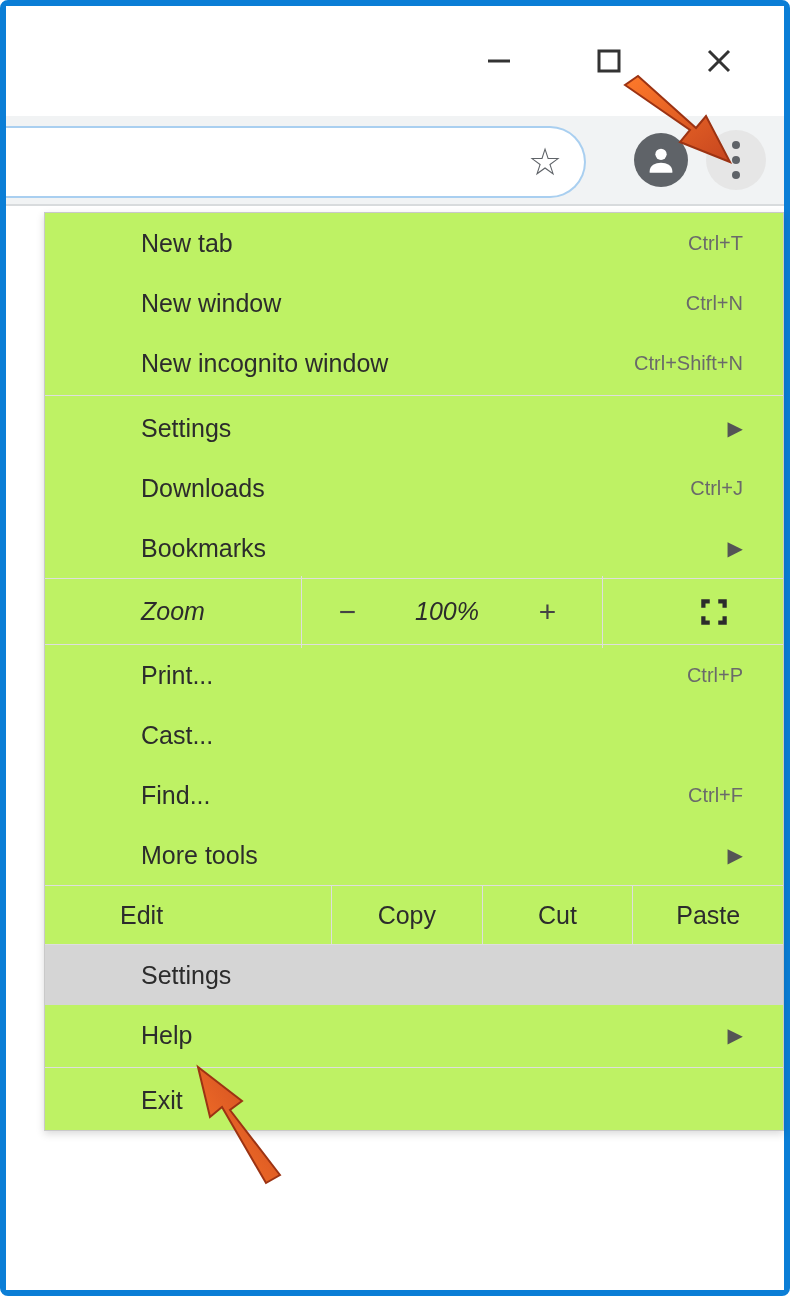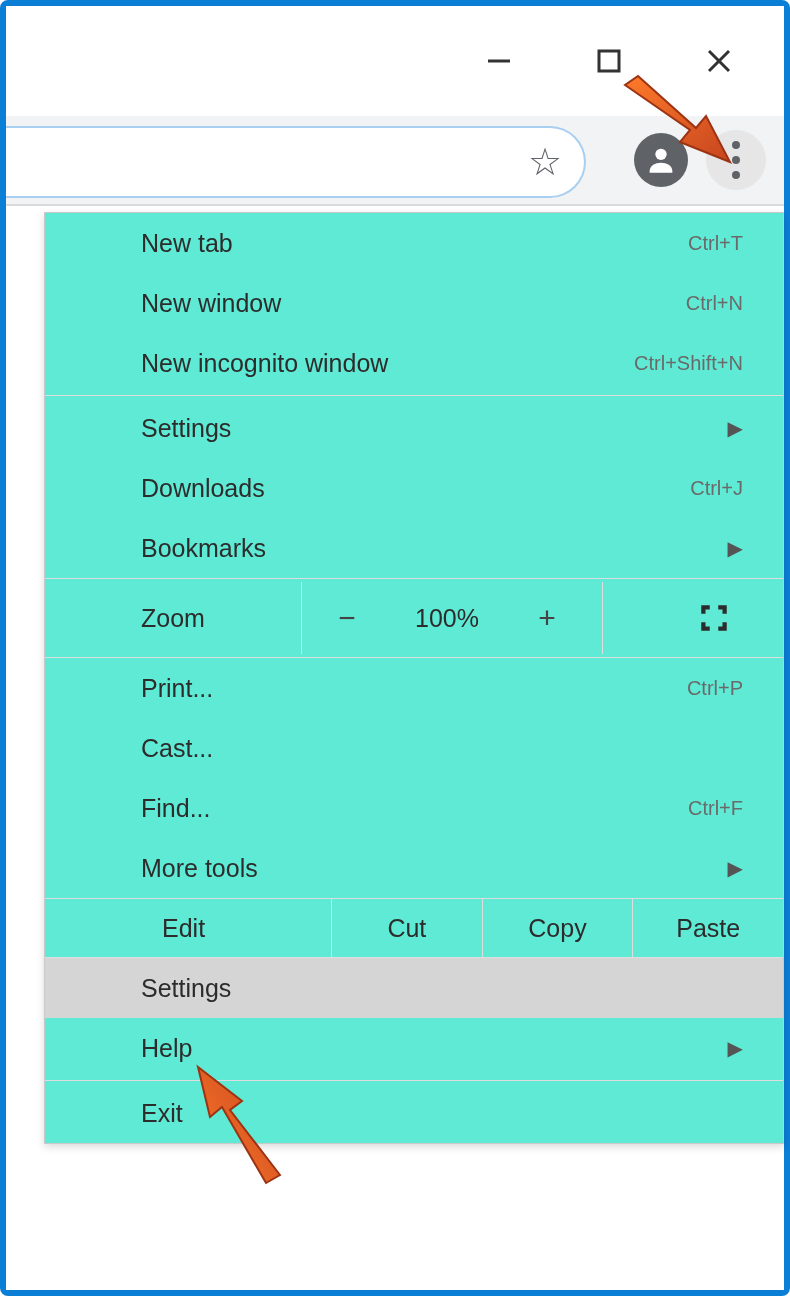--- a/index.html
+++ b/index.html
@@ -94,21 +94,21 @@
   .content-bg {
     position: absolute;
     top: 208px; left: 6px; right: 6px; bottom: 6px;
     background: #fff;
   }
   .menu {
     position: absolute;
     top: 212px;
     left: 44px;
     width: 740px;
-    background: #5eead4;
+    background: #bef264;
     border: 1px solid #c9c9c9;
     box-shadow: 0 3px 8px rgba(0,0,0,0.15);
   }
   .menu-item {
     display: flex;
     align-items: center;
     height: 60px;
     padding: 0 40px 0 96px;
     font-size: 25px;
     color: #2c2c2c;
@@ -129,26 +129,27 @@
     background: #d5d5d5;
   }
   .sep {
     height: 1px;
     background: #dedede;
     margin: 2px 0;
   }
   .zoom-row {
     display: flex;
     align-items: center;
-    height: 80px;
+    height: 67px;
     padding: 0 24px 0 96px;
     font-size: 25px;
     color: #2c2c2c;
     border-top: 1px solid #dedede;
     border-bottom: 1px solid #dedede;
+    font-style: italic;
   }
   .zoom-label { width: 160px; }
   .zoom-sep { width: 1px; height: 72px; background: #dedede; margin: 0 0px; }
   .zoom-btn {
     width: 90px; text-align: center; font-size: 30px; color: #444;
     cursor:pointer;
   }
   .zoom-val {
     width: 110px; text-align: center; font-size: 25px; color: #2c2c2c;
   }
@@ -160,21 +161,21 @@
   .edit-row {
     display: flex;
     align-items: stretch;
     height: 60px;
     font-size: 25px;
     color: #2c2c2c;
     border-top: 1px solid #dedede;
     border-bottom: 1px solid #dedede;
   }
   .edit-label {
-    width: 286px; padding-left: 117px; display:flex; align-items:center;
+    width: 286px; padding-left: 75px; display:flex; align-items:center;
   }
   .edit-cell {
     flex: 1;
     border-left: 1px solid #dedede;
     display:flex; align-items:center; justify-content:center;
     cursor:pointer;
   }
   
   .watermark {
     position: absolute;
@@ -314,22 +315,22 @@
     <span>Find...</span>
     <span class="shortcut">Ctrl+F</span>
   </div>
   <div class="menu-item">
     <span>More tools</span>
     <span class="arrow">▶</span>
   </div>
 
   <div class="edit-row">
     <div class="edit-label">Edit</div>
+    <div class="edit-cell">Copy</div>
     <div class="edit-cell">Cut</div>
-    <div class="edit-cell">Copy</div>
     <div class="edit-cell">Paste</div>
   </div>
 
   <div class="menu-item highlighted">
     <span>Settings</span>
   </div>
   <div class="menu-item">
     <span>Help</span>
     <span class="arrow">▶</span>
   </div>

